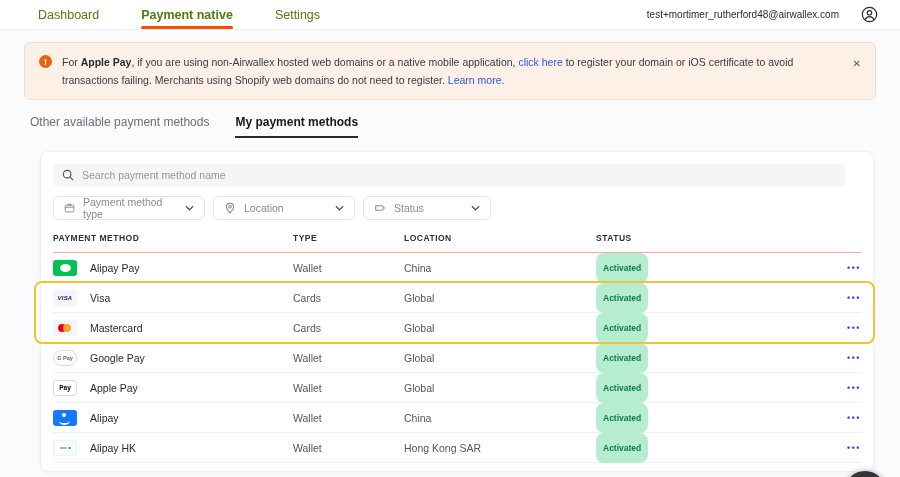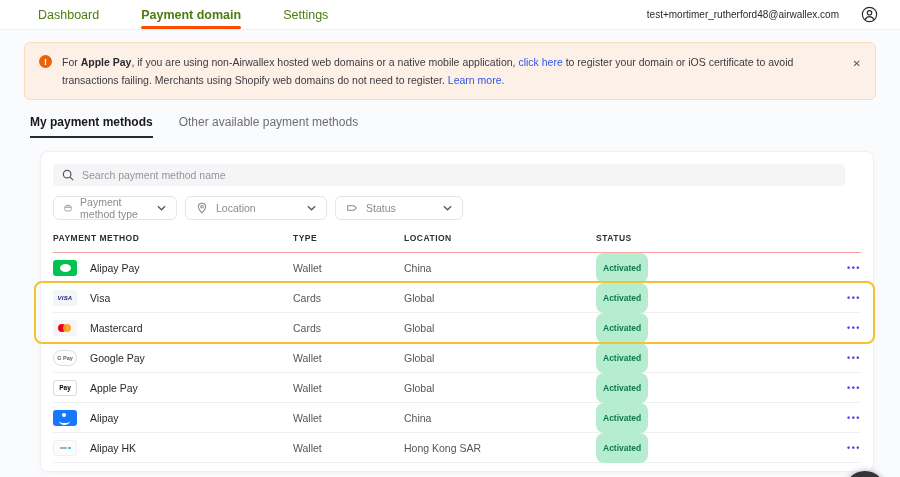--- a/index.html
+++ b/index.html
@@ -46,21 +46,21 @@
   .searchbox svg { flex:none; }
   .searchbox input { flex:1; border:none; outline:none; background:transparent;
     font-size:10.5px; color:#2a2a2e; font-family:"Liberation Sans", sans-serif; }
   .searchbox input::placeholder { color:#94959b; }
 
   .filters { display:flex; gap:8px; margin-top:10px; }
   .filter { height:24px; border:1px solid #e3e5e9; border-radius:6px; background:#fff;
     display:flex; align-items:center; gap:8px; padding:0 10px; font-size:10.5px;
     color:#8a8b92; cursor:pointer; }
   .filter .chev { margin-left:auto; display:flex; }
-  .f-type { width:124px; } .f-loc { width:142px; } .f-status { width:128px; }
+  .f-type { width:152px; } .f-loc { width:142px; } .f-status { width:128px; }
 
   
   .thead { display:grid; grid-template-columns:240px 111px 192px 1fr 36px;
     padding:13px 0 9px; font-size:8.5px; font-weight:700; letter-spacing:.5px;
     color:#2e2e33; border-bottom:1px solid #fca5a5; }
   .rows { position:relative; }
   .trow { display:grid; grid-template-columns:240px 111px 192px 1fr 36px;
     height:30px; align-items:center; border-bottom:1px solid #f0f0f3; font-size:10.5px;
     cursor:pointer; }
   .cell-name { display:flex; align-items:center; gap:13px; color:#2a2a2e; }
@@ -107,21 +107,21 @@
   
   .chat-widget { position:fixed; right:14px; bottom:-36px; width:42px; height:42px;
     border-radius:50%; background:#333338; box-shadow:0 0 6px rgba(0,0,0,.3); cursor:pointer; }
 </style>
 </head>
 <body>
 
 <div class="topnav">
   <div class="nav-items">
     <div class="nav-item">Dashboard</div>
-    <div class="nav-item active">Payment domain</div>
+    <div class="nav-item active">Payment native</div>
     <div class="nav-item">Settings</div>
   </div>
   <div class="nav-right">
     <span class="nav-email">test+mortimer_rutherford48@airwallex.com</span>
     <span class="avatar">
       <svg viewBox="0 0 20 20" width="17" height="17" fill="none" stroke="#2a2a2e" stroke-width="1.4">
         <circle cx="10" cy="10" r="8.4"></circle>
           <circle cx="10" cy="8" r="2.6"></circle>
         <path d="M4.8 16.2c1-2.6 2.9-3.8 5.2-3.8s4.2 1.2 5.2 3.8"></path>
       </svg>
@@ -129,22 +129,22 @@
   </div>
 </div>
 
 <div class="banner">
   <span class="warn-icon">!</span>
   <span class="banner-text"><span>For </span><b>Apple Pay</b><span>, if you are using non-Airwallex hosted web domains or a native mobile application, </span><a>click here</a><span> to register your domain or iOS certificate to avoid transactions failing. Merchants using Shopify web domains do not need to register. </span><a>Learn more.</a></span>
   <span class="banner-close">✕</span>
 </div>
 
 <div class="tabs">
+  <div class="tab">Other available payment methods</div>
   <div class="tab active">My payment methods</div>
-  <div class="tab">Other available payment methods</div>
 </div>
 
 <div class="card">
 
   <div class="searchbox">
     <svg viewBox="0 0 14 14" width="12" height="12" fill="none" stroke="#55555b" stroke-width="1.4">
       <circle cx="6" cy="6" r="4.4"></circle>
         <line x1="9.4" y1="9.4" x2="13" y2="13"></line>
     </svg>
     <input type="text" placeholder="Search payment method name" style="">

